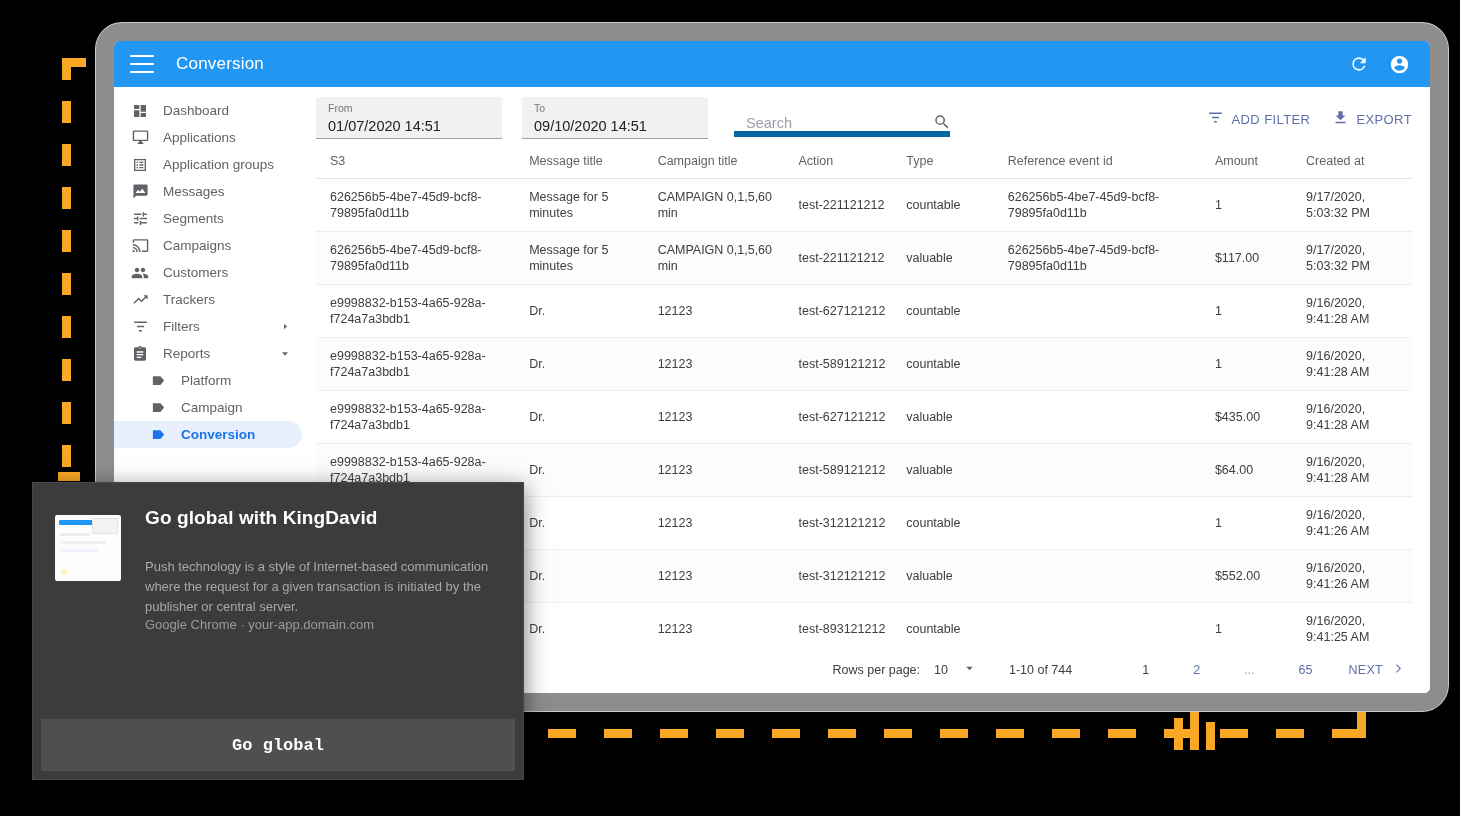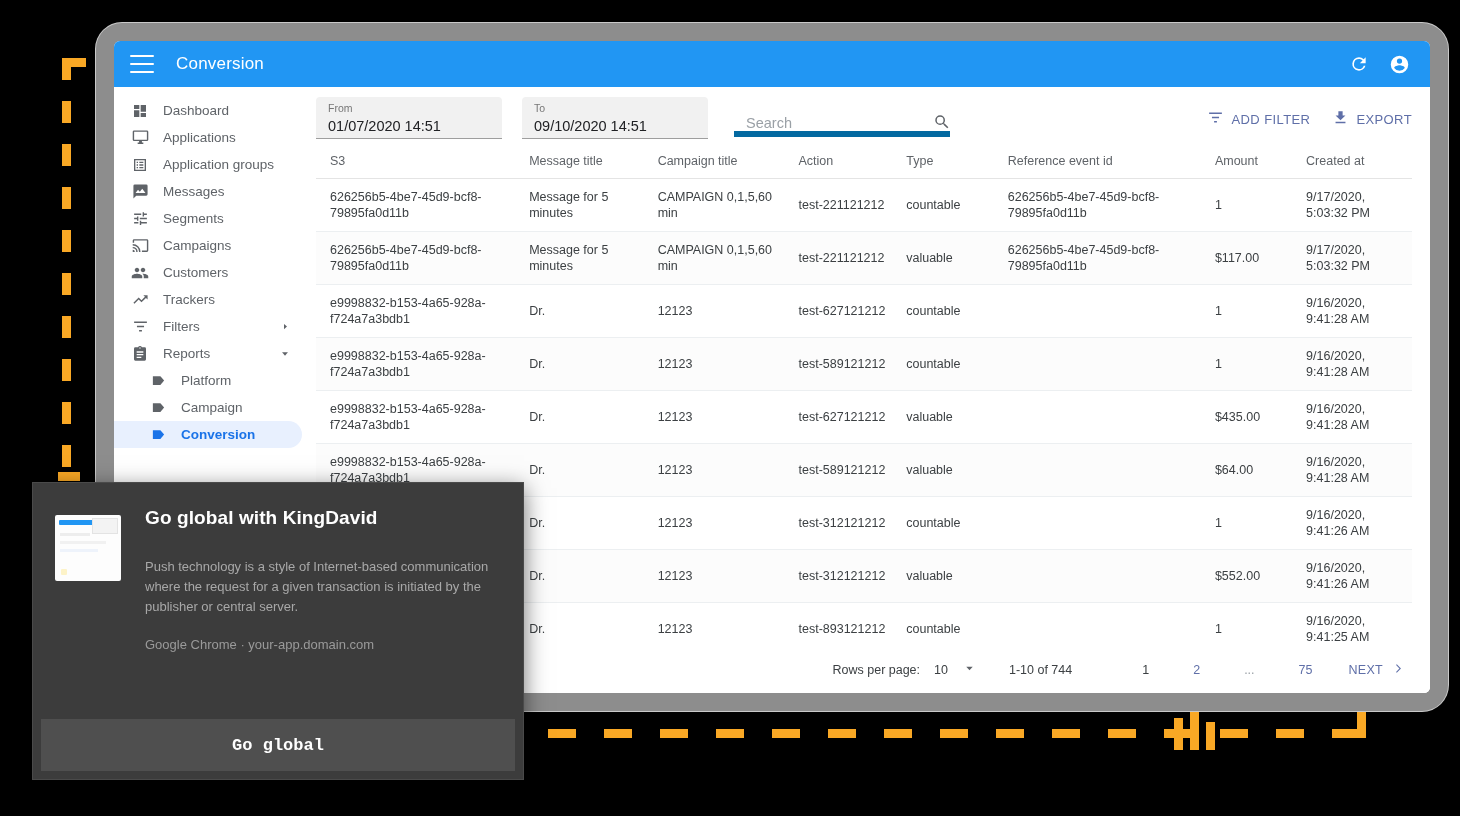--- a/index.html
+++ b/index.html
@@ -210,21 +210,21 @@
   }
   .notif-thumb .tb-bar { position:absolute; left:4px; top:5px; width:40px; height:5px; background:#2196f3; border-radius:1px; }
   .notif-thumb .tb-box { position:absolute; right:3px; top:3px; width:26px; height:16px; background:#f3f3f3; border:1px solid #e3e3e3; }
   .notif-thumb .tb-l1 { position:absolute; left:5px; top:18px; width:30px; height:3px; background:#ededed; }
   .notif-thumb .tb-l2 { position:absolute; left:5px; top:26px; width:46px; height:3px; background:#f1f1f1; }
   .notif-thumb .tb-l3 { position:absolute; left:5px; top:34px; width:38px; height:3px; background:#eef3fb; }
   .notif-thumb .tb-dot { position:absolute; left:6px; bottom:6px; width:6px; height:6px; background:#fdf3c8; border-radius:1px; }
   .notif-text { margin-left: 24px; flex: 1 1 auto; min-width:0; }
   .notif-title { color: #fff; font-size: 19px; font-weight: 700; letter-spacing:.1px; }
   .notif-body { color: #a8a8a8; font-size: 13px; line-height: 20px; margin-top: 28px; }
-  .notif-source { color: #9a9a9a; font-size: 13px; margin-top: 20px; }
+  .notif-source { color: #9a9a9a; font-size: 13px; }
   .notif-action {
     flex: 0 0 52px; margin: 0 8px 8px 8px;
     background: #4f4f4f;
     display: flex; align-items: center; justify-content: center;
     color: #ffffff; font-size: 17px; font-weight: 700;
     cursor: pointer;
     font-family: Liberation Mono, monospace;
   }
 </style>
 </head>
@@ -549,21 +549,21 @@
             <span class="rpp-select">
               <span>10</span>
               <span><svg width="11" height="11" viewBox="0 0 24 24">
                     <path d="M5 8l7 8 7-8H5z"></path>
                   </svg></span>
             </span>
             <span class="range">1-10 of 744</span>
             <span class="pg current">1</span>
             <span class="pg">2</span>
             <span class="pg dots">...</span>
-            <span class="pg">75</span>
+            <span class="pg">65</span>
             <span class="next-btn">
               <span>NEXT</span>
               <span><svg width="13" height="13" viewBox="0 0 24 24">
                     <path d="M9.3 5.7L15.6 12l-6.3 6.3 1.4 1.4L18.4 12 10.7 4.3z"></path>
                   </svg></span>
             </span>
           </div>
 
         </section>
       </div>

